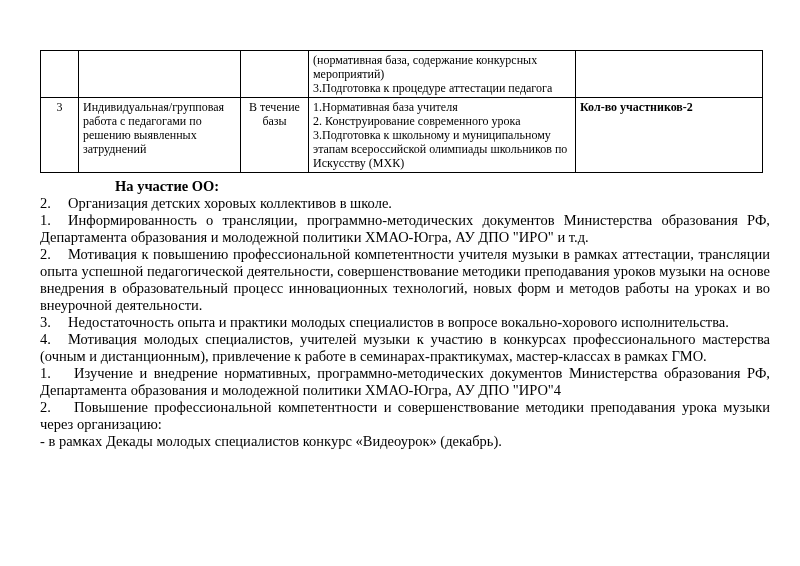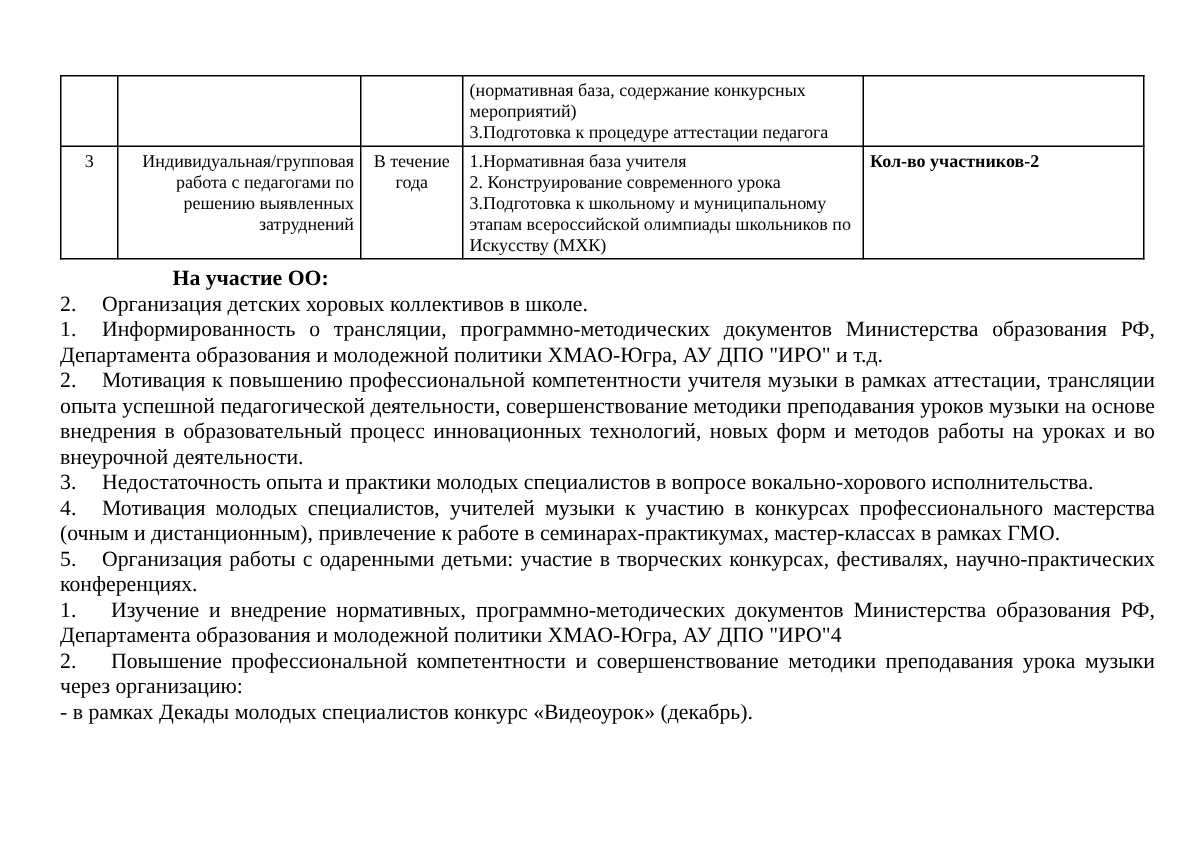--- a/index.html
+++ b/index.html
@@ -23,21 +23,21 @@
     line-height: 14px;
   }
   table.plan td {
     border: 1px solid #000;
     vertical-align: top;
     padding: 2px 4px;
     box-sizing: border-box;
     overflow: hidden;
   }
   td.c-num   { width: 38px;  text-align: center; }
-  td.c-act   { width: 162px; text-align: right; }
+  td.c-act   { width: 162px; text-align: left; }
   td.c-time  { width: 68px;  text-align: center; }
   td.c-cont  { width: 267px; text-align: left; }
   td.c-res   { width: 187px; text-align: left; }
   .pre  { white-space: pre-line; }
   .just { text-align: justify; }
   .bold { font-weight: bold; }
   tr.row-top td { height: 45px; }
   tr.row-main td { height: 73px; }
   
   .bodytext {
@@ -63,42 +63,41 @@
       <td class="c-num"></td>
       <td class="c-act"></td>
       <td class="c-time"></td>
       <td class="c-cont pre just">(нормативная база, содержание конкурсных мероприятий)
 3.Подготовка к процедуре аттестации педагога</td>
       <td class="c-res"></td>
     </tr>
     <tr class="row-main">
       <td class="c-num">3</td>
       <td class="c-act">Индивидуальная/групповая работа с педагогами по решению выявленных затруднений</td>
-      <td class="c-time">В течение года</td>
+      <td class="c-time">В течение базы</td>
       <td class="c-cont pre">1.Нормативная база учителя
 2. Конструирование современного урока
 3.Подготовка к школьному и муниципальному этапам  всероссийской олимпиады школьников по Искусству (МХК)</td>
       <td class="c-res bold">Кол-во участников-2</td>
     </tr>
   </tbody>
     </table>
 
   <div class="bodytext">
 
 
     <p class="heading">На участие ОО:</p>
 
     <p class="item"><span class="n">2.</span><span>Организация детских  хоровых  коллективов в школе.</span></p>
 
 
     <p class="item"><span class="n">1.</span><span>Информированность о трансляции, программно-методических документов Министерства образования РФ, Департамента образования и молодежной политики ХМАО-Югра, АУ ДПО "ИРО" и т.д.</span></p>
     <p class="item"><span class="n">2.</span><span>Мотивация к повышению профессиональной компетентности учителя музыки в рамках аттестации, трансляции опыта успешной педагогической деятельности, совершенствование методики преподавания уроков музыки на основе внедрения в образовательный процесс инновационных технологий, новых форм и методов работы на уроках и во внеурочной деятельности.</span></p>
     <p class="item"><span class="n">3.</span><span>Недостаточность опыта и практики молодых  специалистов в вопросе вокально-хорового исполнительства.</span></p>
     <p class="item"><span class="n">4.</span><span>Мотивация молодых специалистов, учителей музыки к участию в конкурсах профессионального  мастерства (очным и дистанционным), привлечение к работе в семинарах-практикумах, мастер-классах  в рамках ГМО.</span></p>
-    <p class="item"><span class="n">5.</span><span>Организация работы с одаренными детьми: участие в творческих  конкурсах, фестивалях, научно-практических конференциях.</span></p>
 
 
     <p class="item"><span class="n-wide">1.</span><span>Изучение и внедрение нормативных, программно-методических документов Министерства образования    РФ, Департамента образования и молодежной политики ХМАО-Югра, АУ ДПО "ИРО"4</span></p>
     <p class="item"><span class="n-wide">2.</span><span>Повышение профессиональной компетентности  и совершенствование методики преподавания урока музыки через организацию:</span></p>
 
     <p class="item">- в рамках Декады молодых специалистов конкурс «Видеоурок» (декабрь).</p>
 
   </div>
 
 </div>

